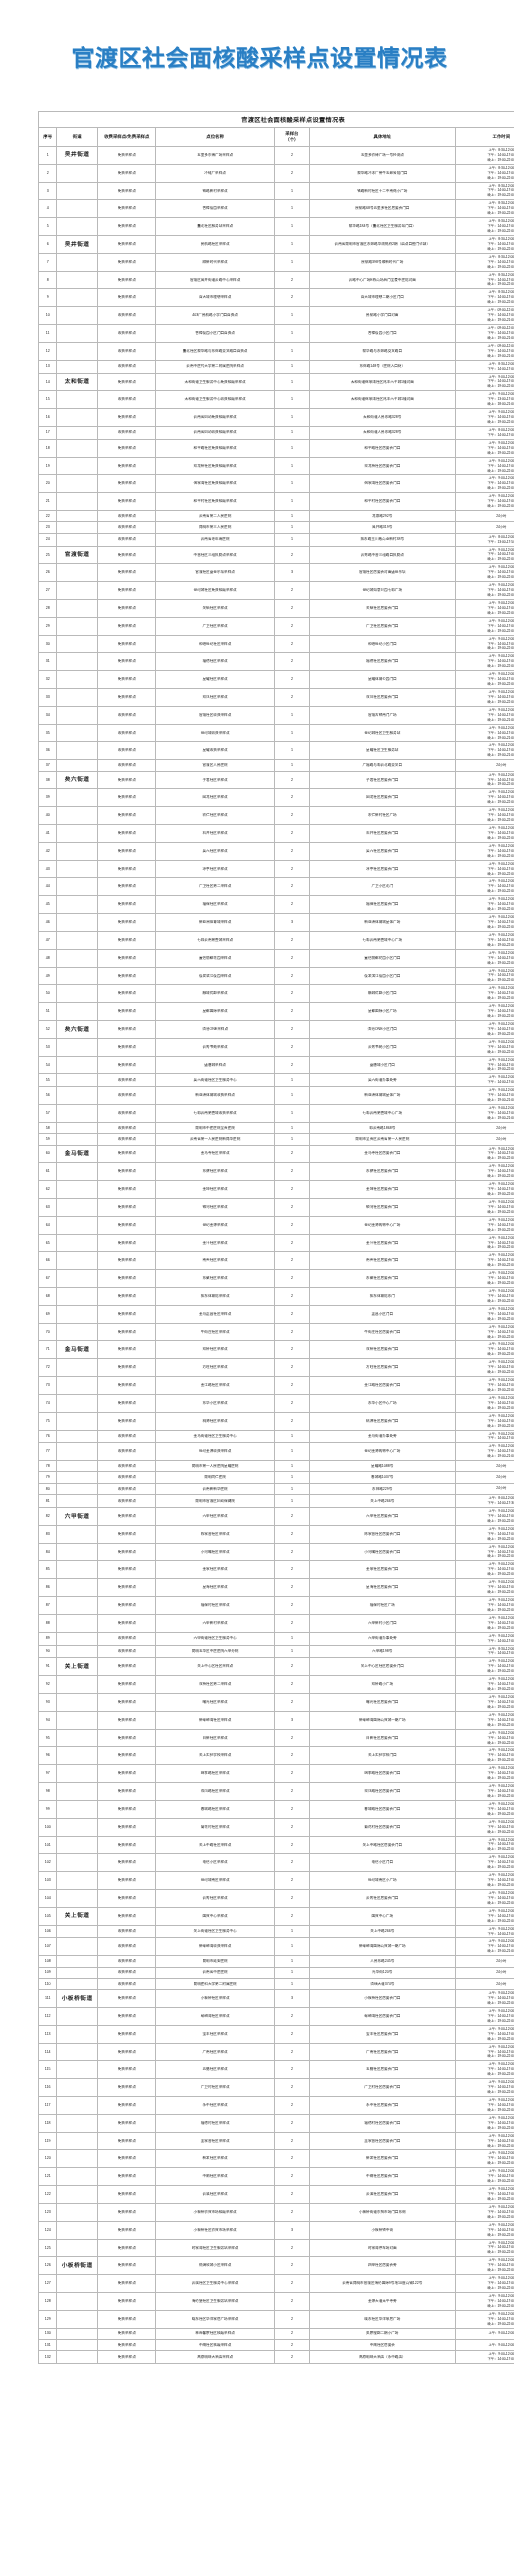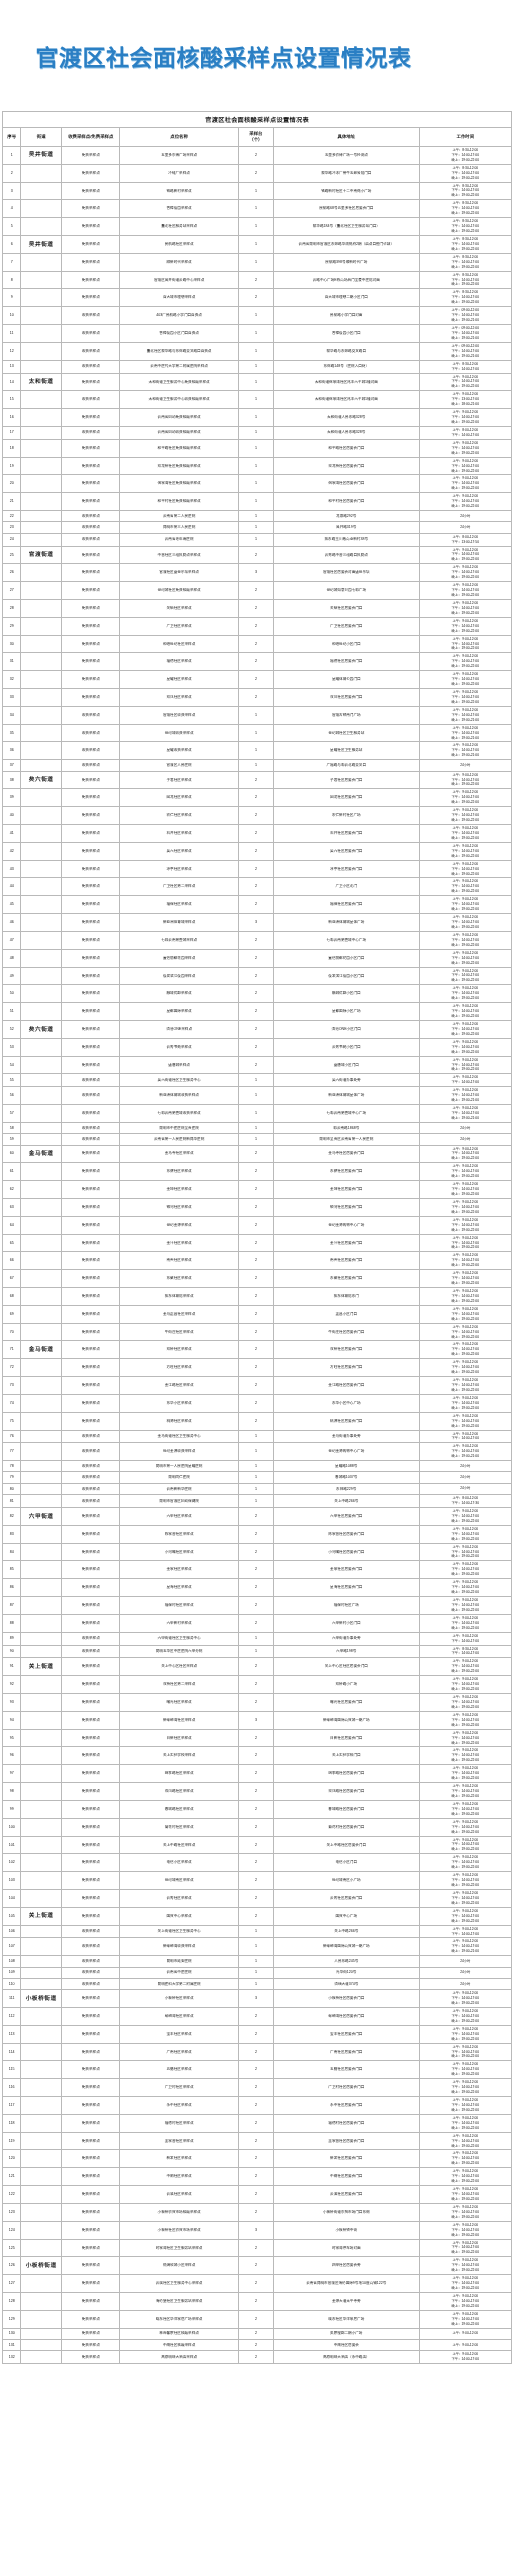--- a/index.html
+++ b/index.html
@@ -3,21 +3,21 @@
 <meta charset="utf-8">
 <style>
   html,body{margin:0;padding:0;}
   body{
     width:514px;
     background:#ffffff;
     font-family:"Liberation Sans","DejaVu Sans",sans-serif;
     color:#111;
     -webkit-font-smoothing:antialiased;
   }
-  .page{width:447px;position:relative;}
+  .page{width:447px;position:relative;padding-left:36px;}
 
   
   .banner{
     height:111px;
     display:flex;align-items:center;justify-content:center;
     background:#ffffff;
   }
   .banner-title{
     font-size:23px;
     font-weight:bold;

